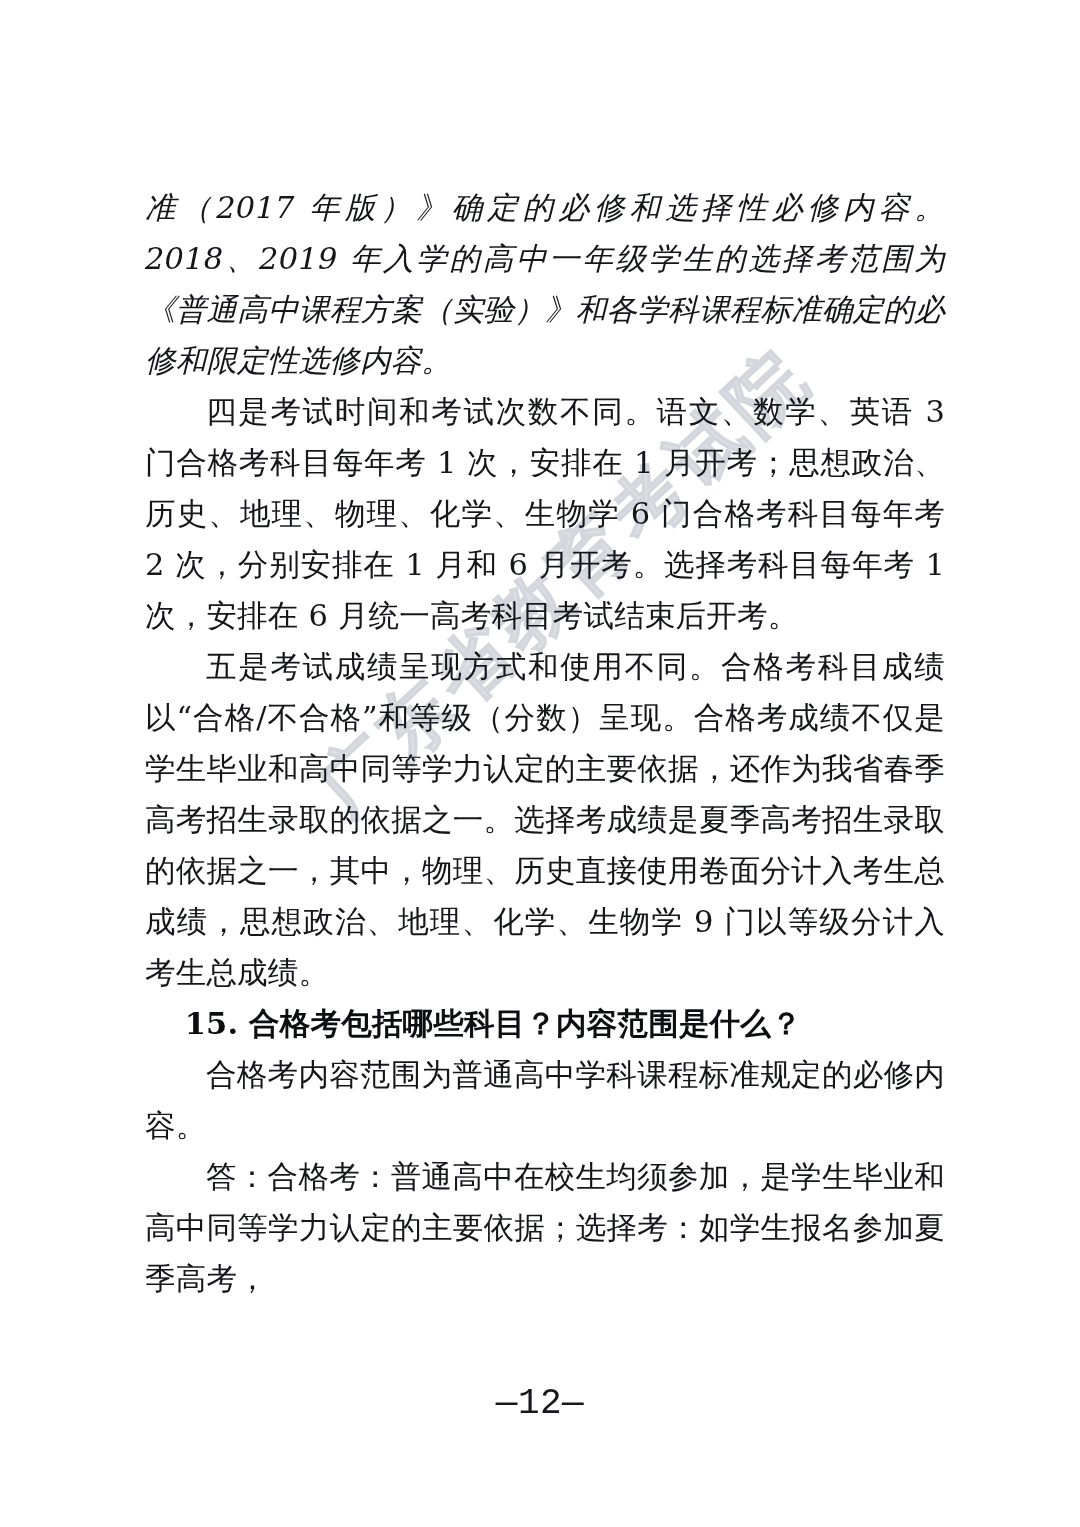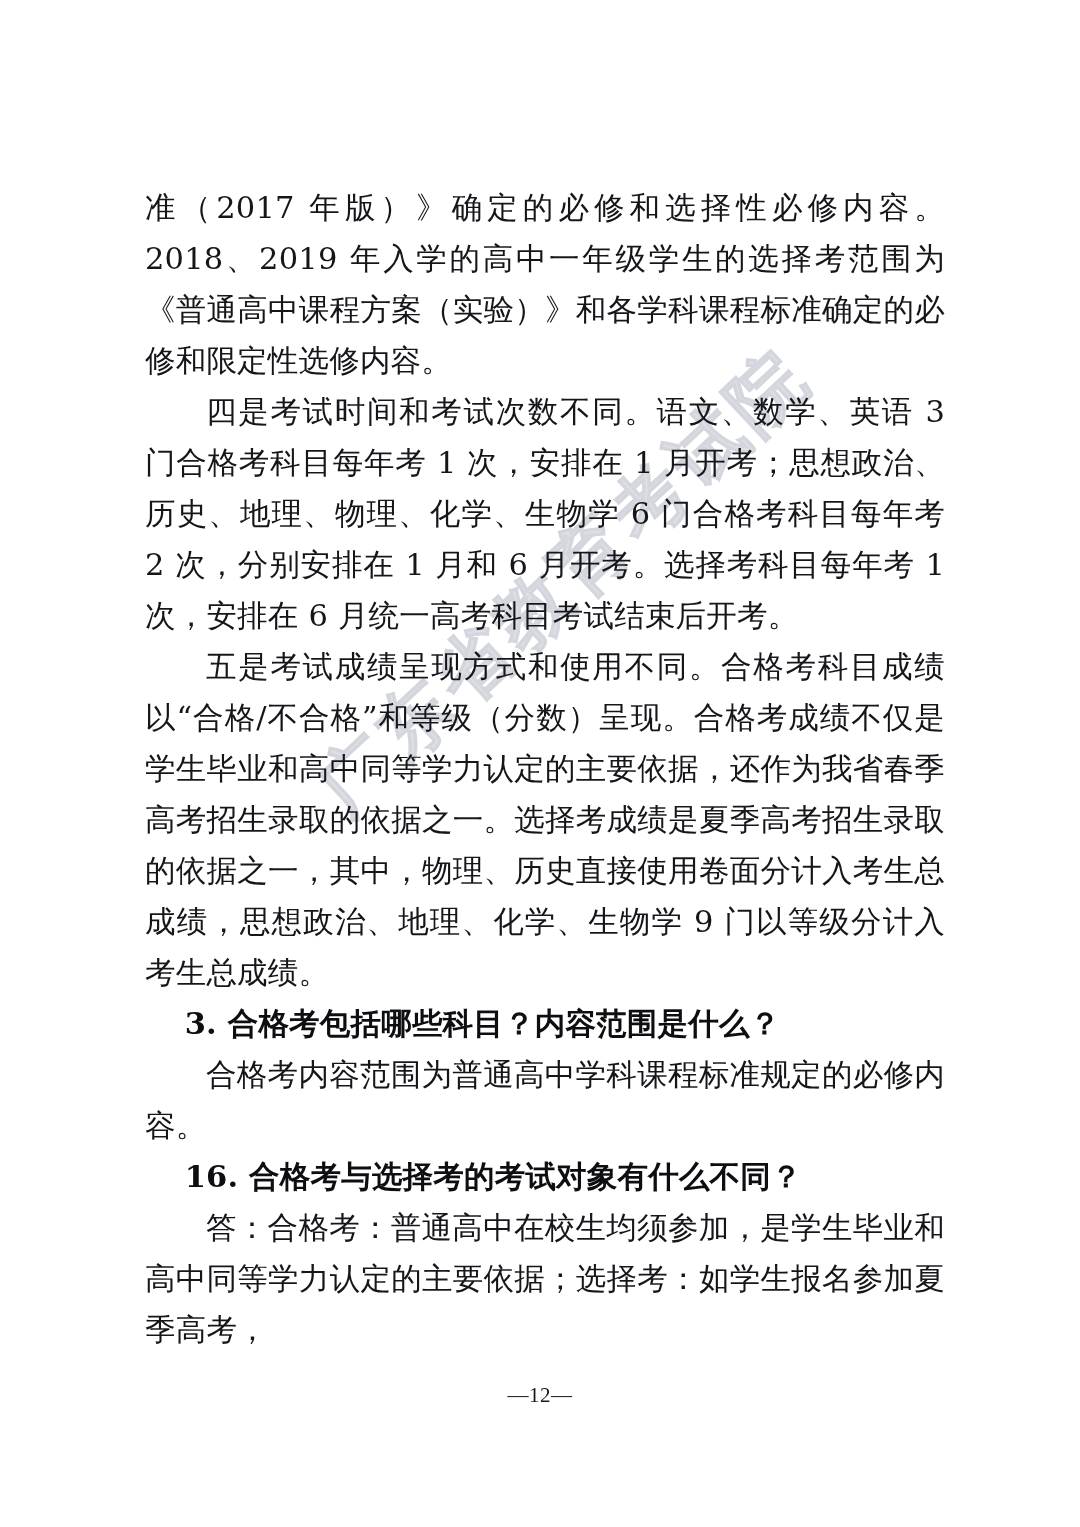--- a/index.html
+++ b/index.html
@@ -65,20 +65,21 @@
     letter-spacing: 0.2px;
     color: #15161a;
   }
 
   .para.indent {
     text-indent: 2em;
   }
 
   .para.noindent {
     text-indent: 0;
+    font-style: italic;
   }
 
   .lead {
     font-weight: 400;
   }
 
   .heading {
     margin: 0;
     font-size: 30.5px;
     line-height: 51px;
@@ -88,50 +89,49 @@
     color: #0d0e11;
   }
 
   
   .page-number {
     position: absolute;
     left: 0;
     top: 1383px;
     width: 1080px;
     text-align: center;
-    font-size: 21px;
+    font-size: 36px;
     letter-spacing: 0.5px;
     color: #16171b;
     z-index: 2;
-    font-family: Liberation Serif, serif;
+    font-family: Liberation Mono, monospace;
   }
 </style>
 </head>
 <body>
 
 <div class="page">
 
   <div class="watermark-layer">
     <div class="watermark">广东省教育考试院</div>
   </div>
 
   <div class="content">
 
     <p class="para noindent">准（2017 年版）》确定的必修和选择性必修内容。2018、2019 年入学的高中一年级学生的选择考范围为《普通高中课程方案（实验）》和各学科课程标准确定的必修和限定性选修内容。</p>
 
     <p class="para indent"><span class="lead">四是</span><span>考试时间和考试次数不同。语文、数学、英语 3 门合格考科目每年考 1 次，安排在 1 月开考；思想政治、历史、地理、物理、化学、生物学 6 门合格考科目每年考 2 次，分别安排在 1 月和 6 月开考。选择考科目每年考 1 次，安排在 6 月统一高考科目考试结束后开考。</span></p>
 
     <p class="para indent"><span class="lead">五是</span><span>考试成绩呈现方式和使用不同。合格考科目成绩以“合格/不合格”和等级（分数）呈现。合格考成绩不仅是学生毕业和高中同等学力认定的主要依据，还作为我省春季高考招生录取的依据之一。选择考成绩是夏季高考招生录取的依据之一，其中，物理、历史直接使用卷面分计入考生总成绩，思想政治、地理、化学、生物学 9 门以等级分计入考生总成绩。</span></p>
 
-    <p class="heading">3. 合格考包括哪些科目？内容范围是什么？</p>
+    <p class="heading">15. 合格考包括哪些科目？内容范围是什么？</p>
 
 
     <p class="para indent">合格考内容范围为普通高中学科课程标准规定的必修内容。</p>
 
-    <p class="heading">16. 合格考与选择考的考试对象有什么不同？</p>
 
     <p class="para indent">答：合格考：普通高中在校生均须参加，是学生毕业和高中同等学力认定的主要依据；选择考：如学生报名参加夏季高考，</p>
 
   </div>
 
   <div class="page-number">—12—</div>
 
 </div>
 
 </body></html>

